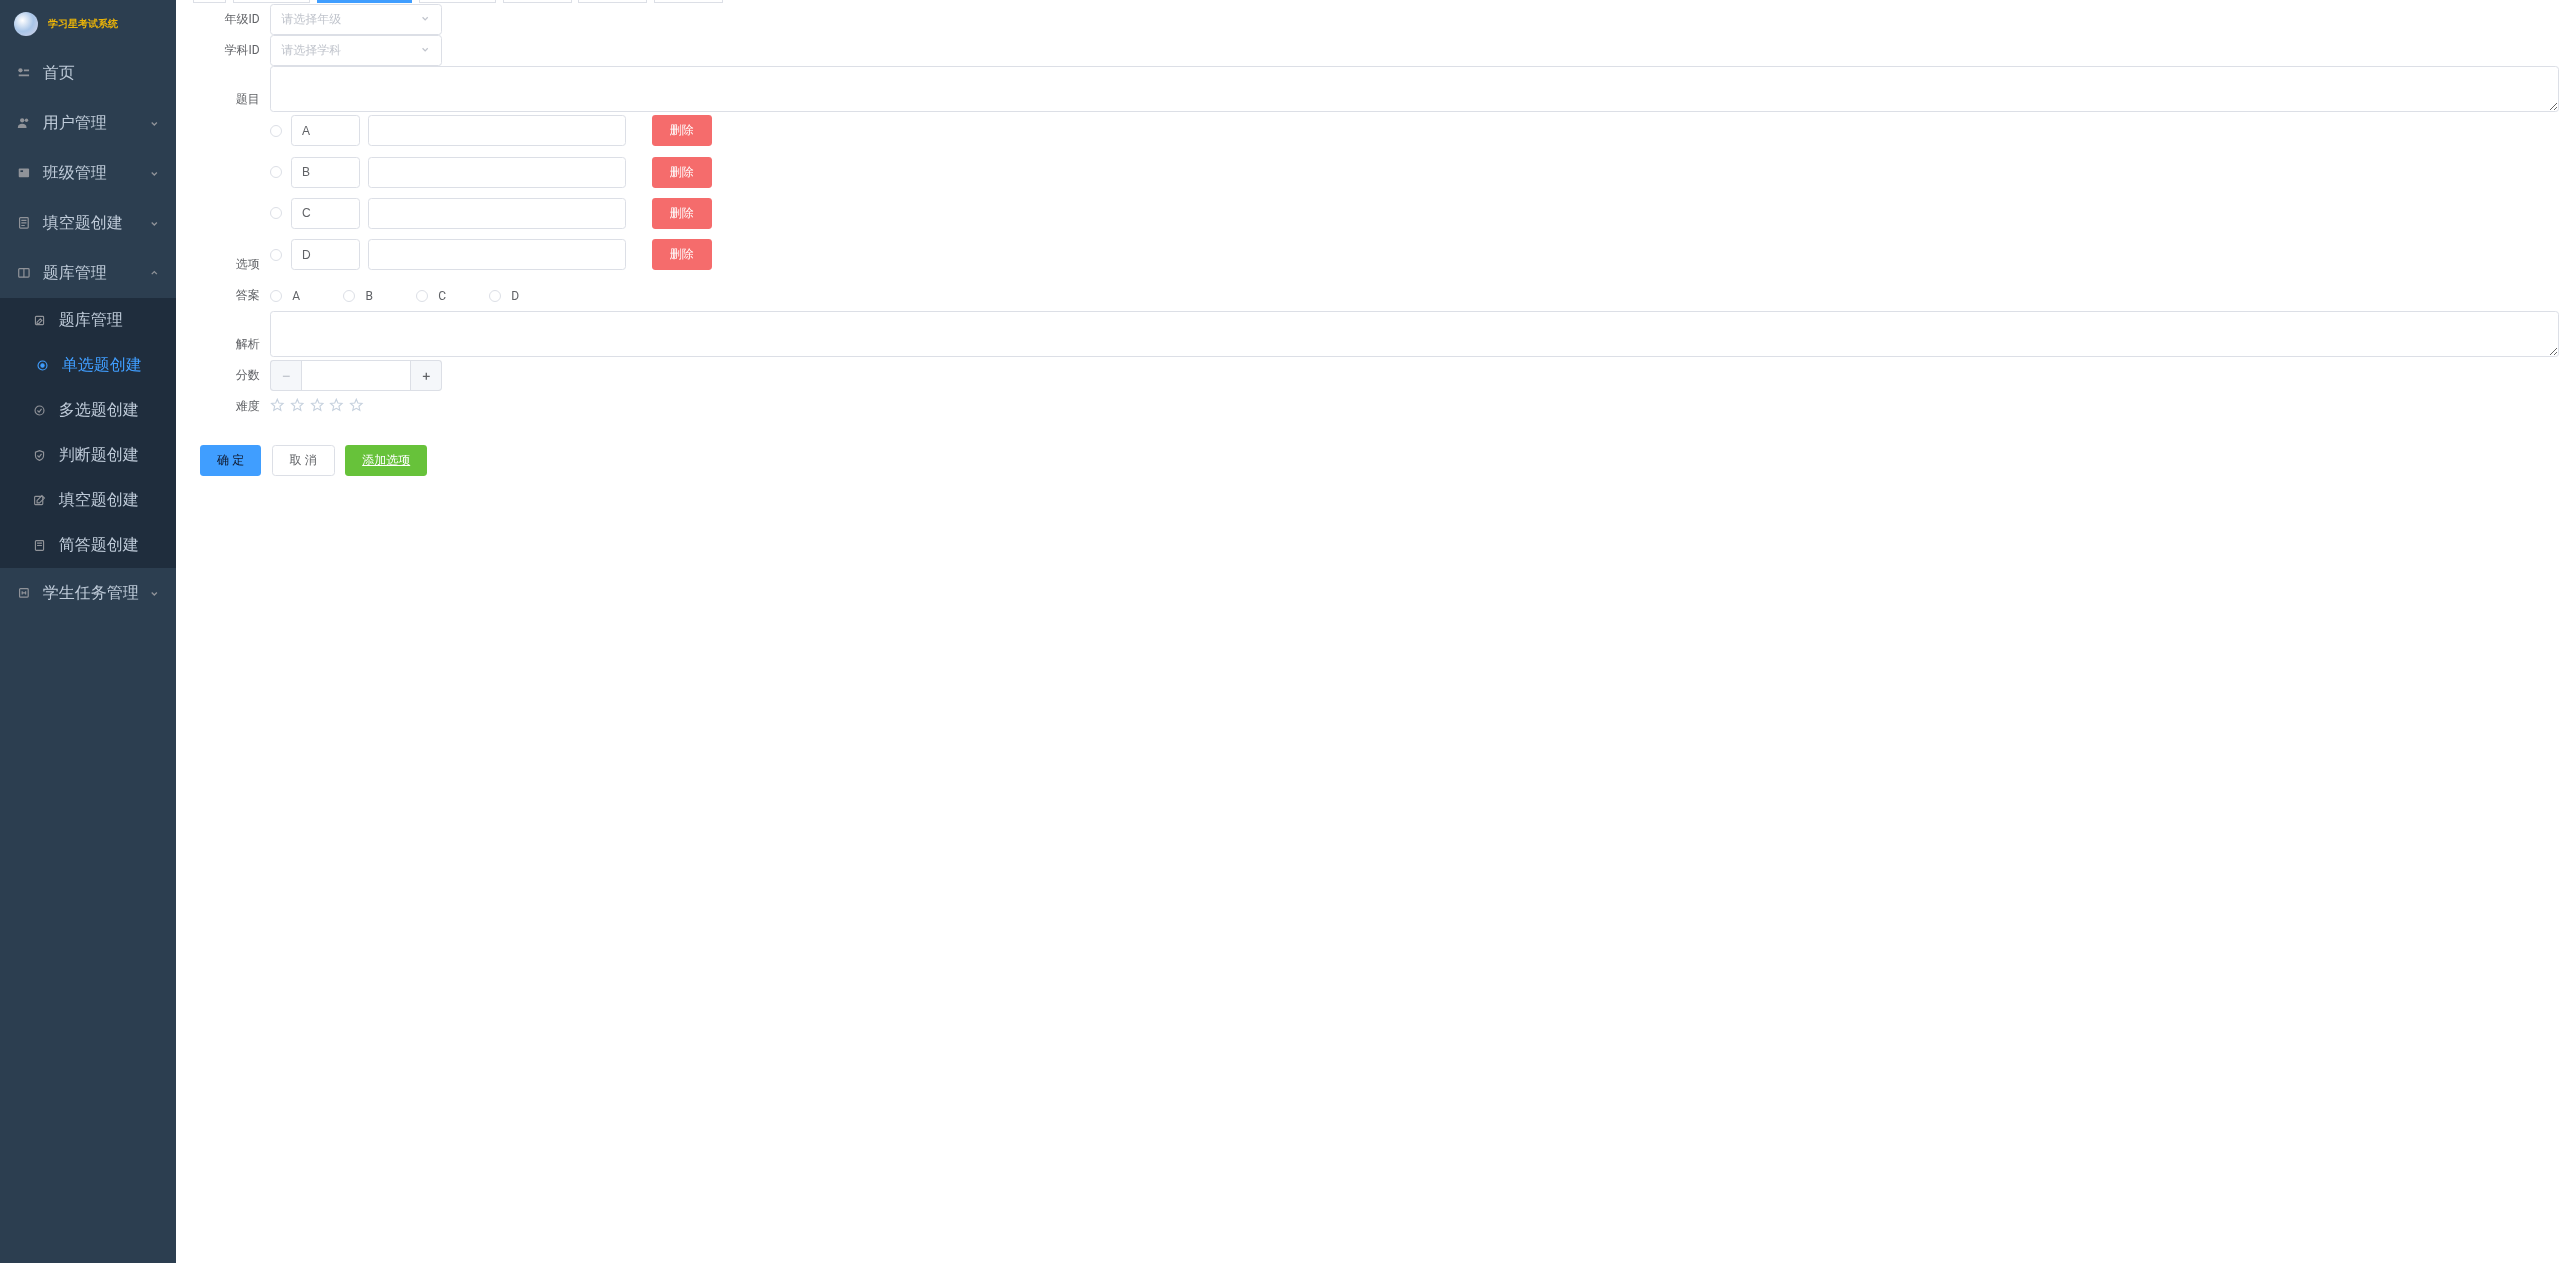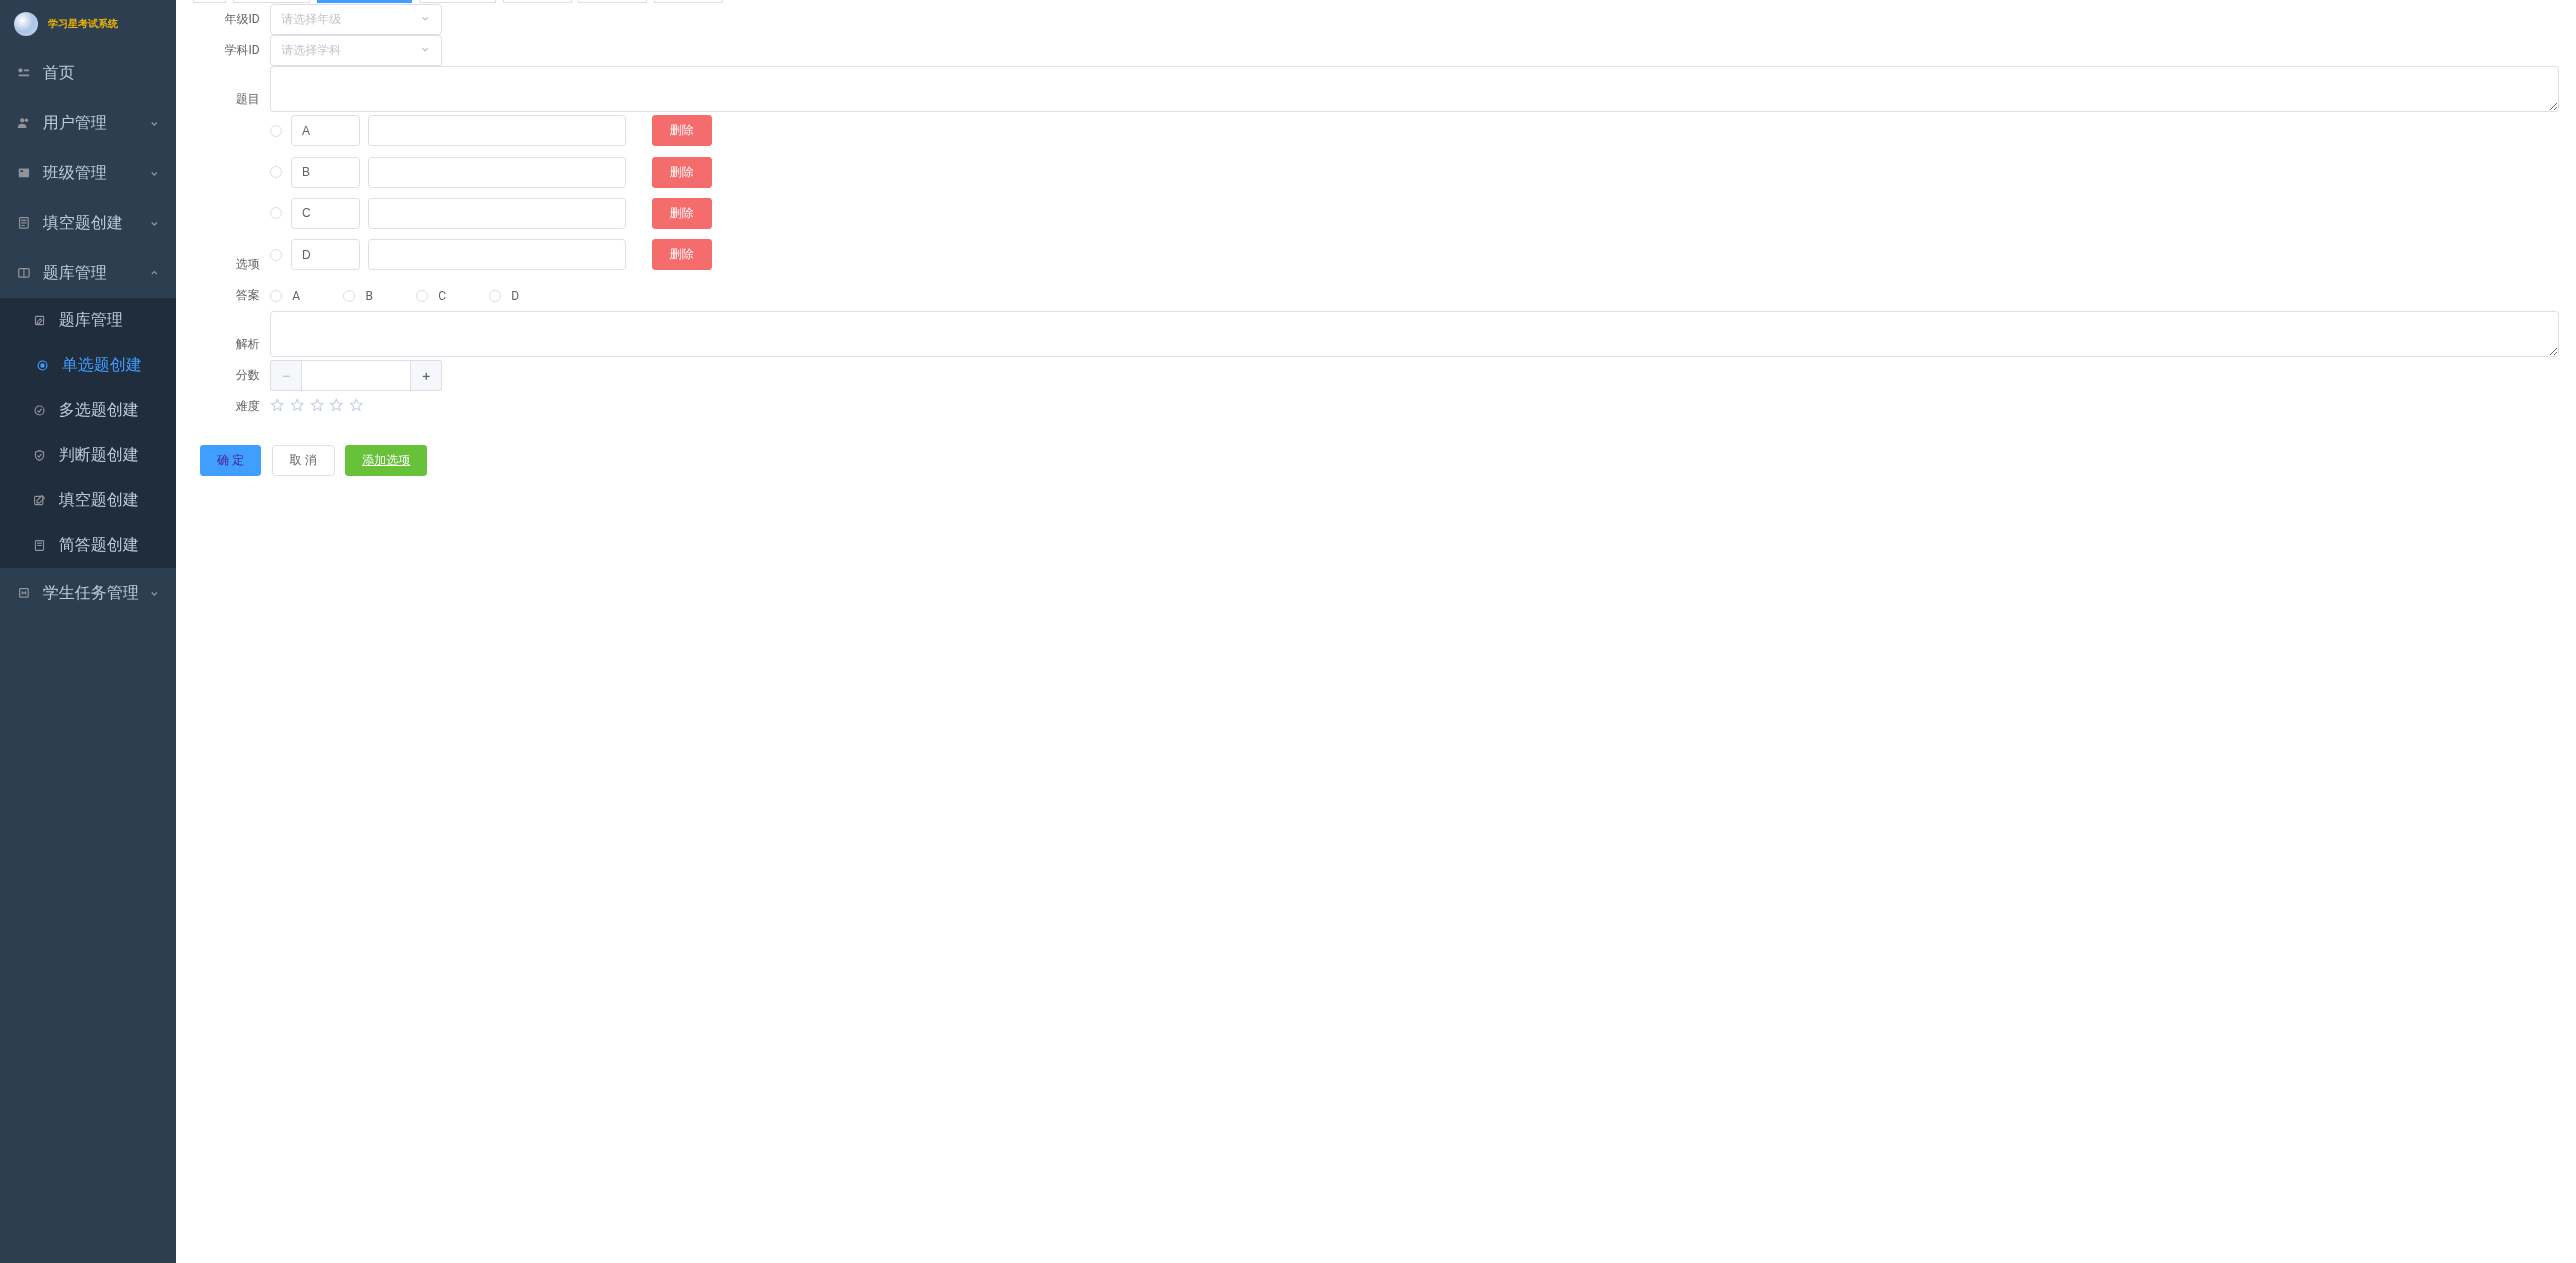--- a/index.html
+++ b/index.html
@@ -204,21 +204,21 @@
       border: none;
       min-width: 60px;
     }
     .btn-danger {
       background: #f56c6c;
       color: #fff;
       margin-left: 17px;
     }
     .btn-primary {
       background: #409eff;
-      color: #4c1d95;
+      color: #0f172a;
     }
     .btn-default {
       background: #fff;
       color: #606266;
       border: 0.9px solid #dcdfe6;
     }
     .btn-success {
       background: #67c23a;
       color: #fff;
       text-decoration: underline;

